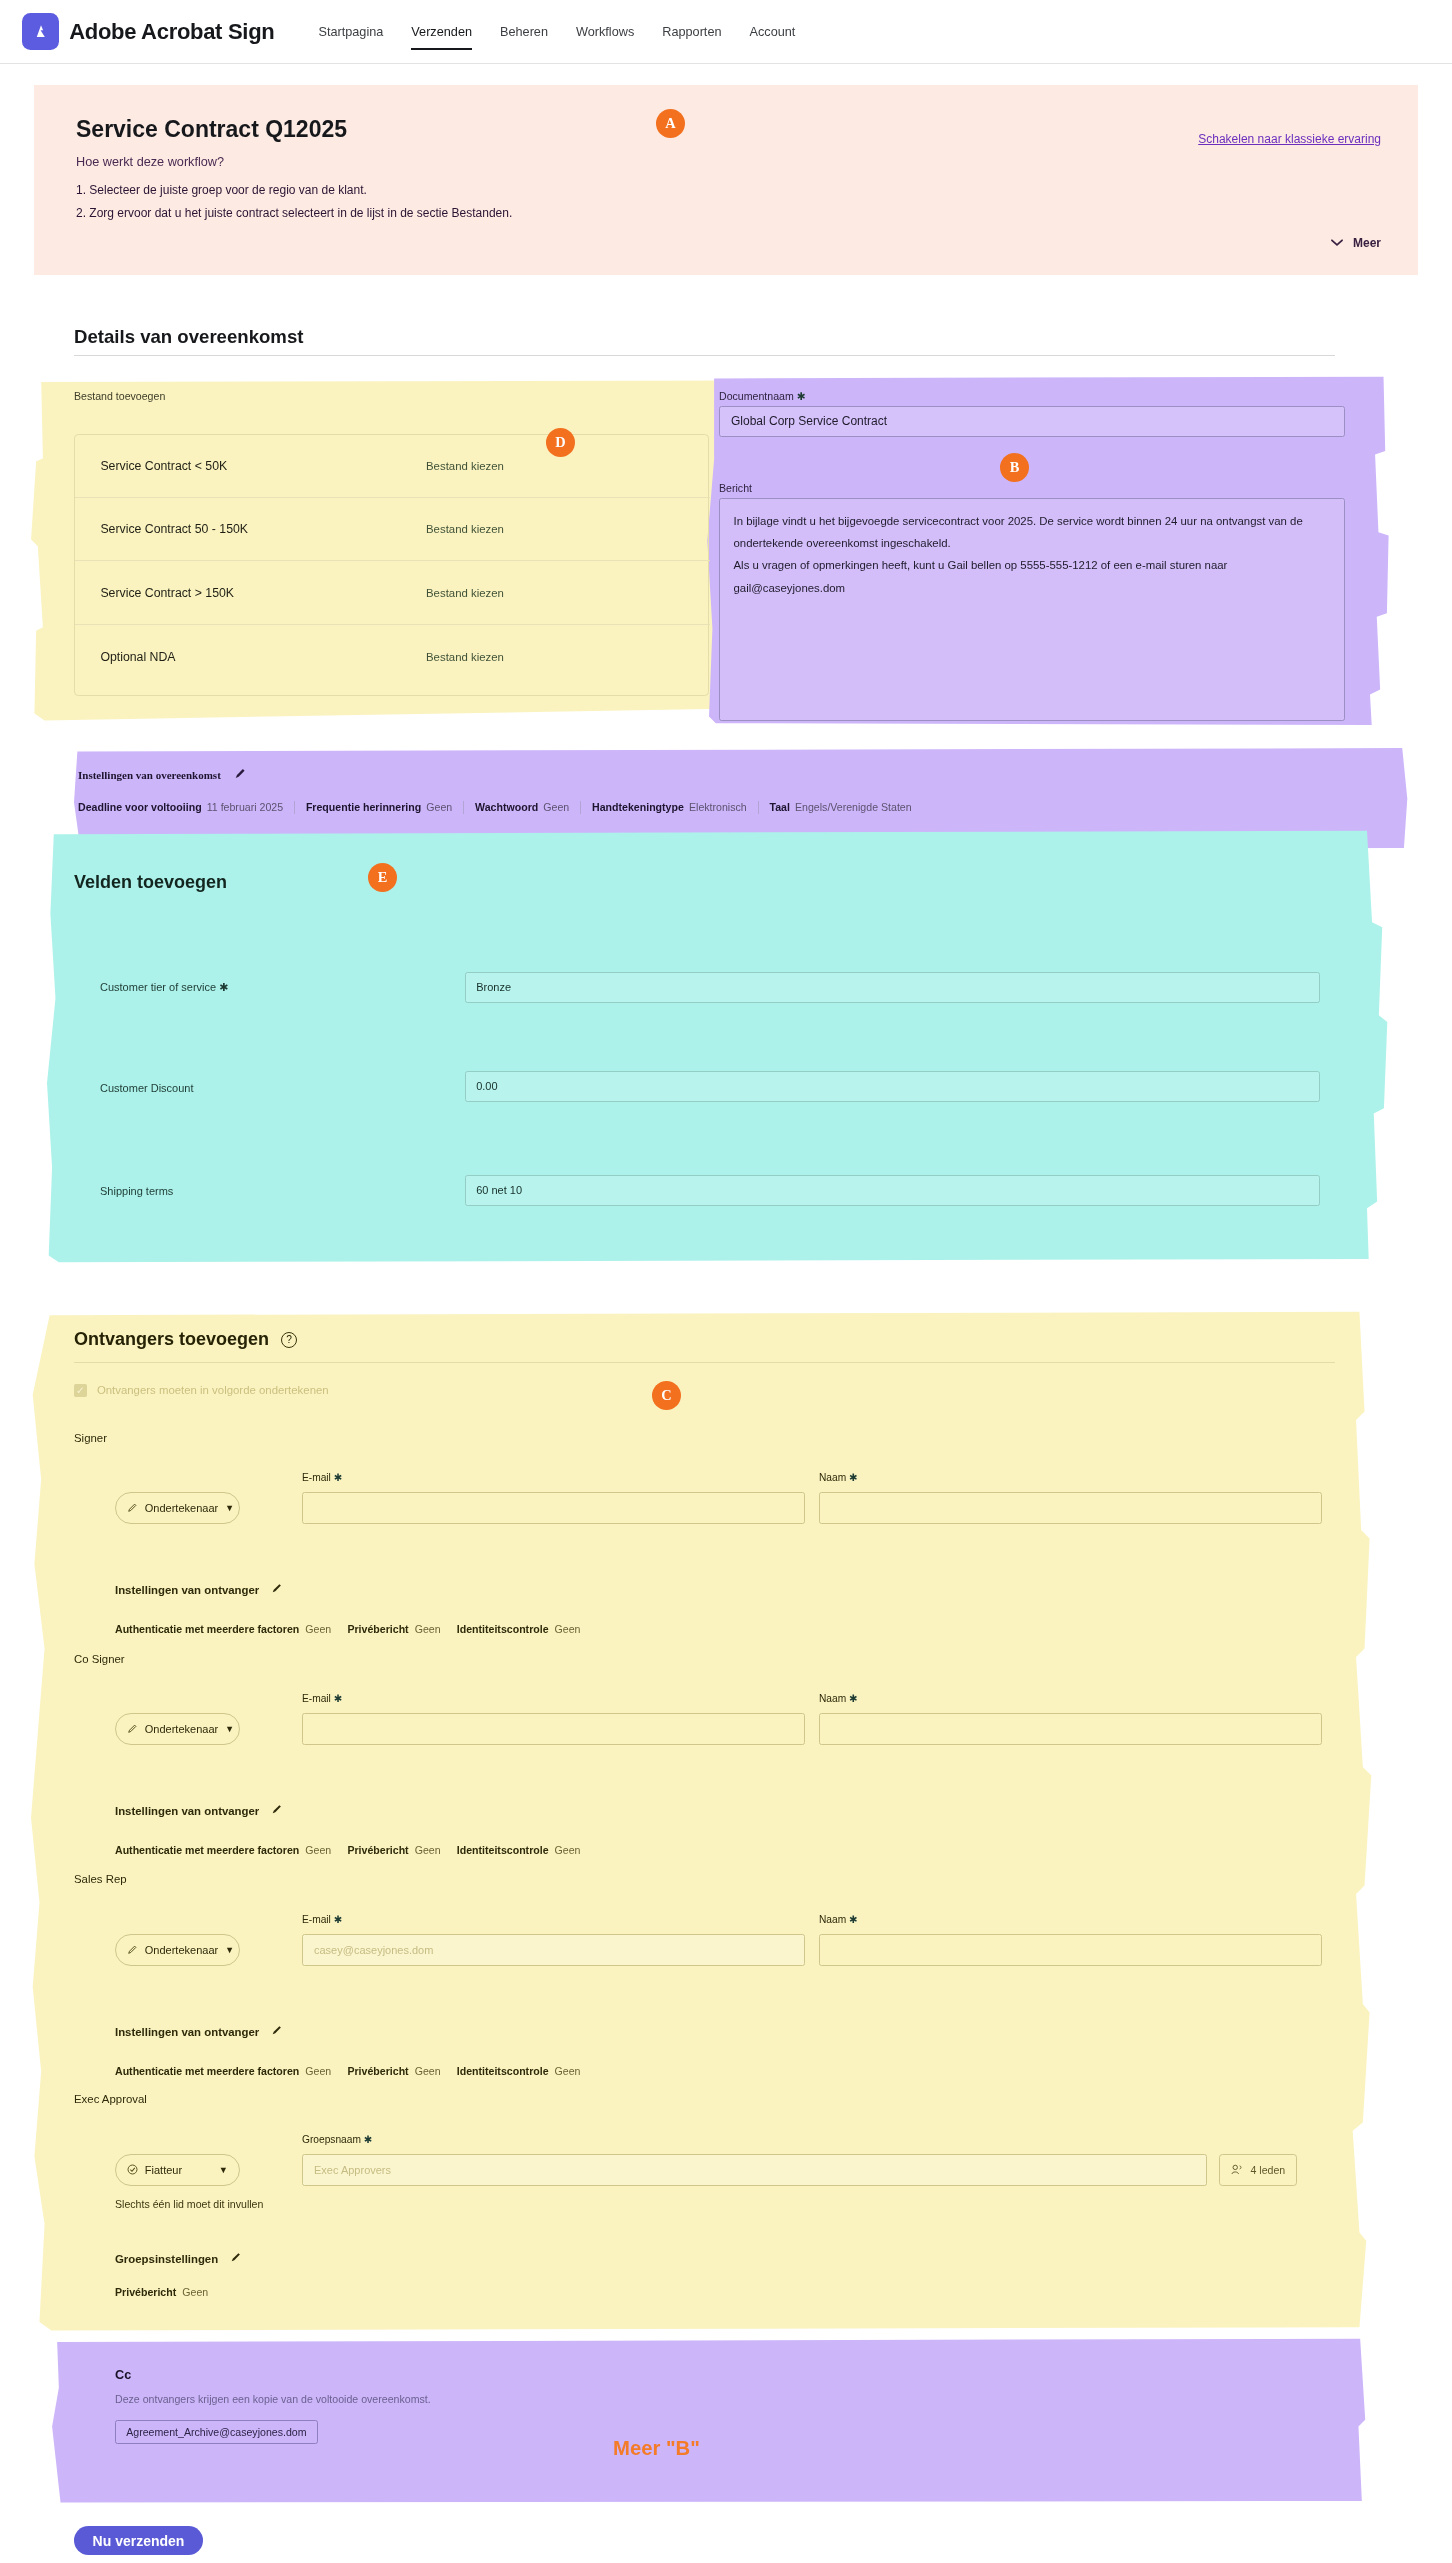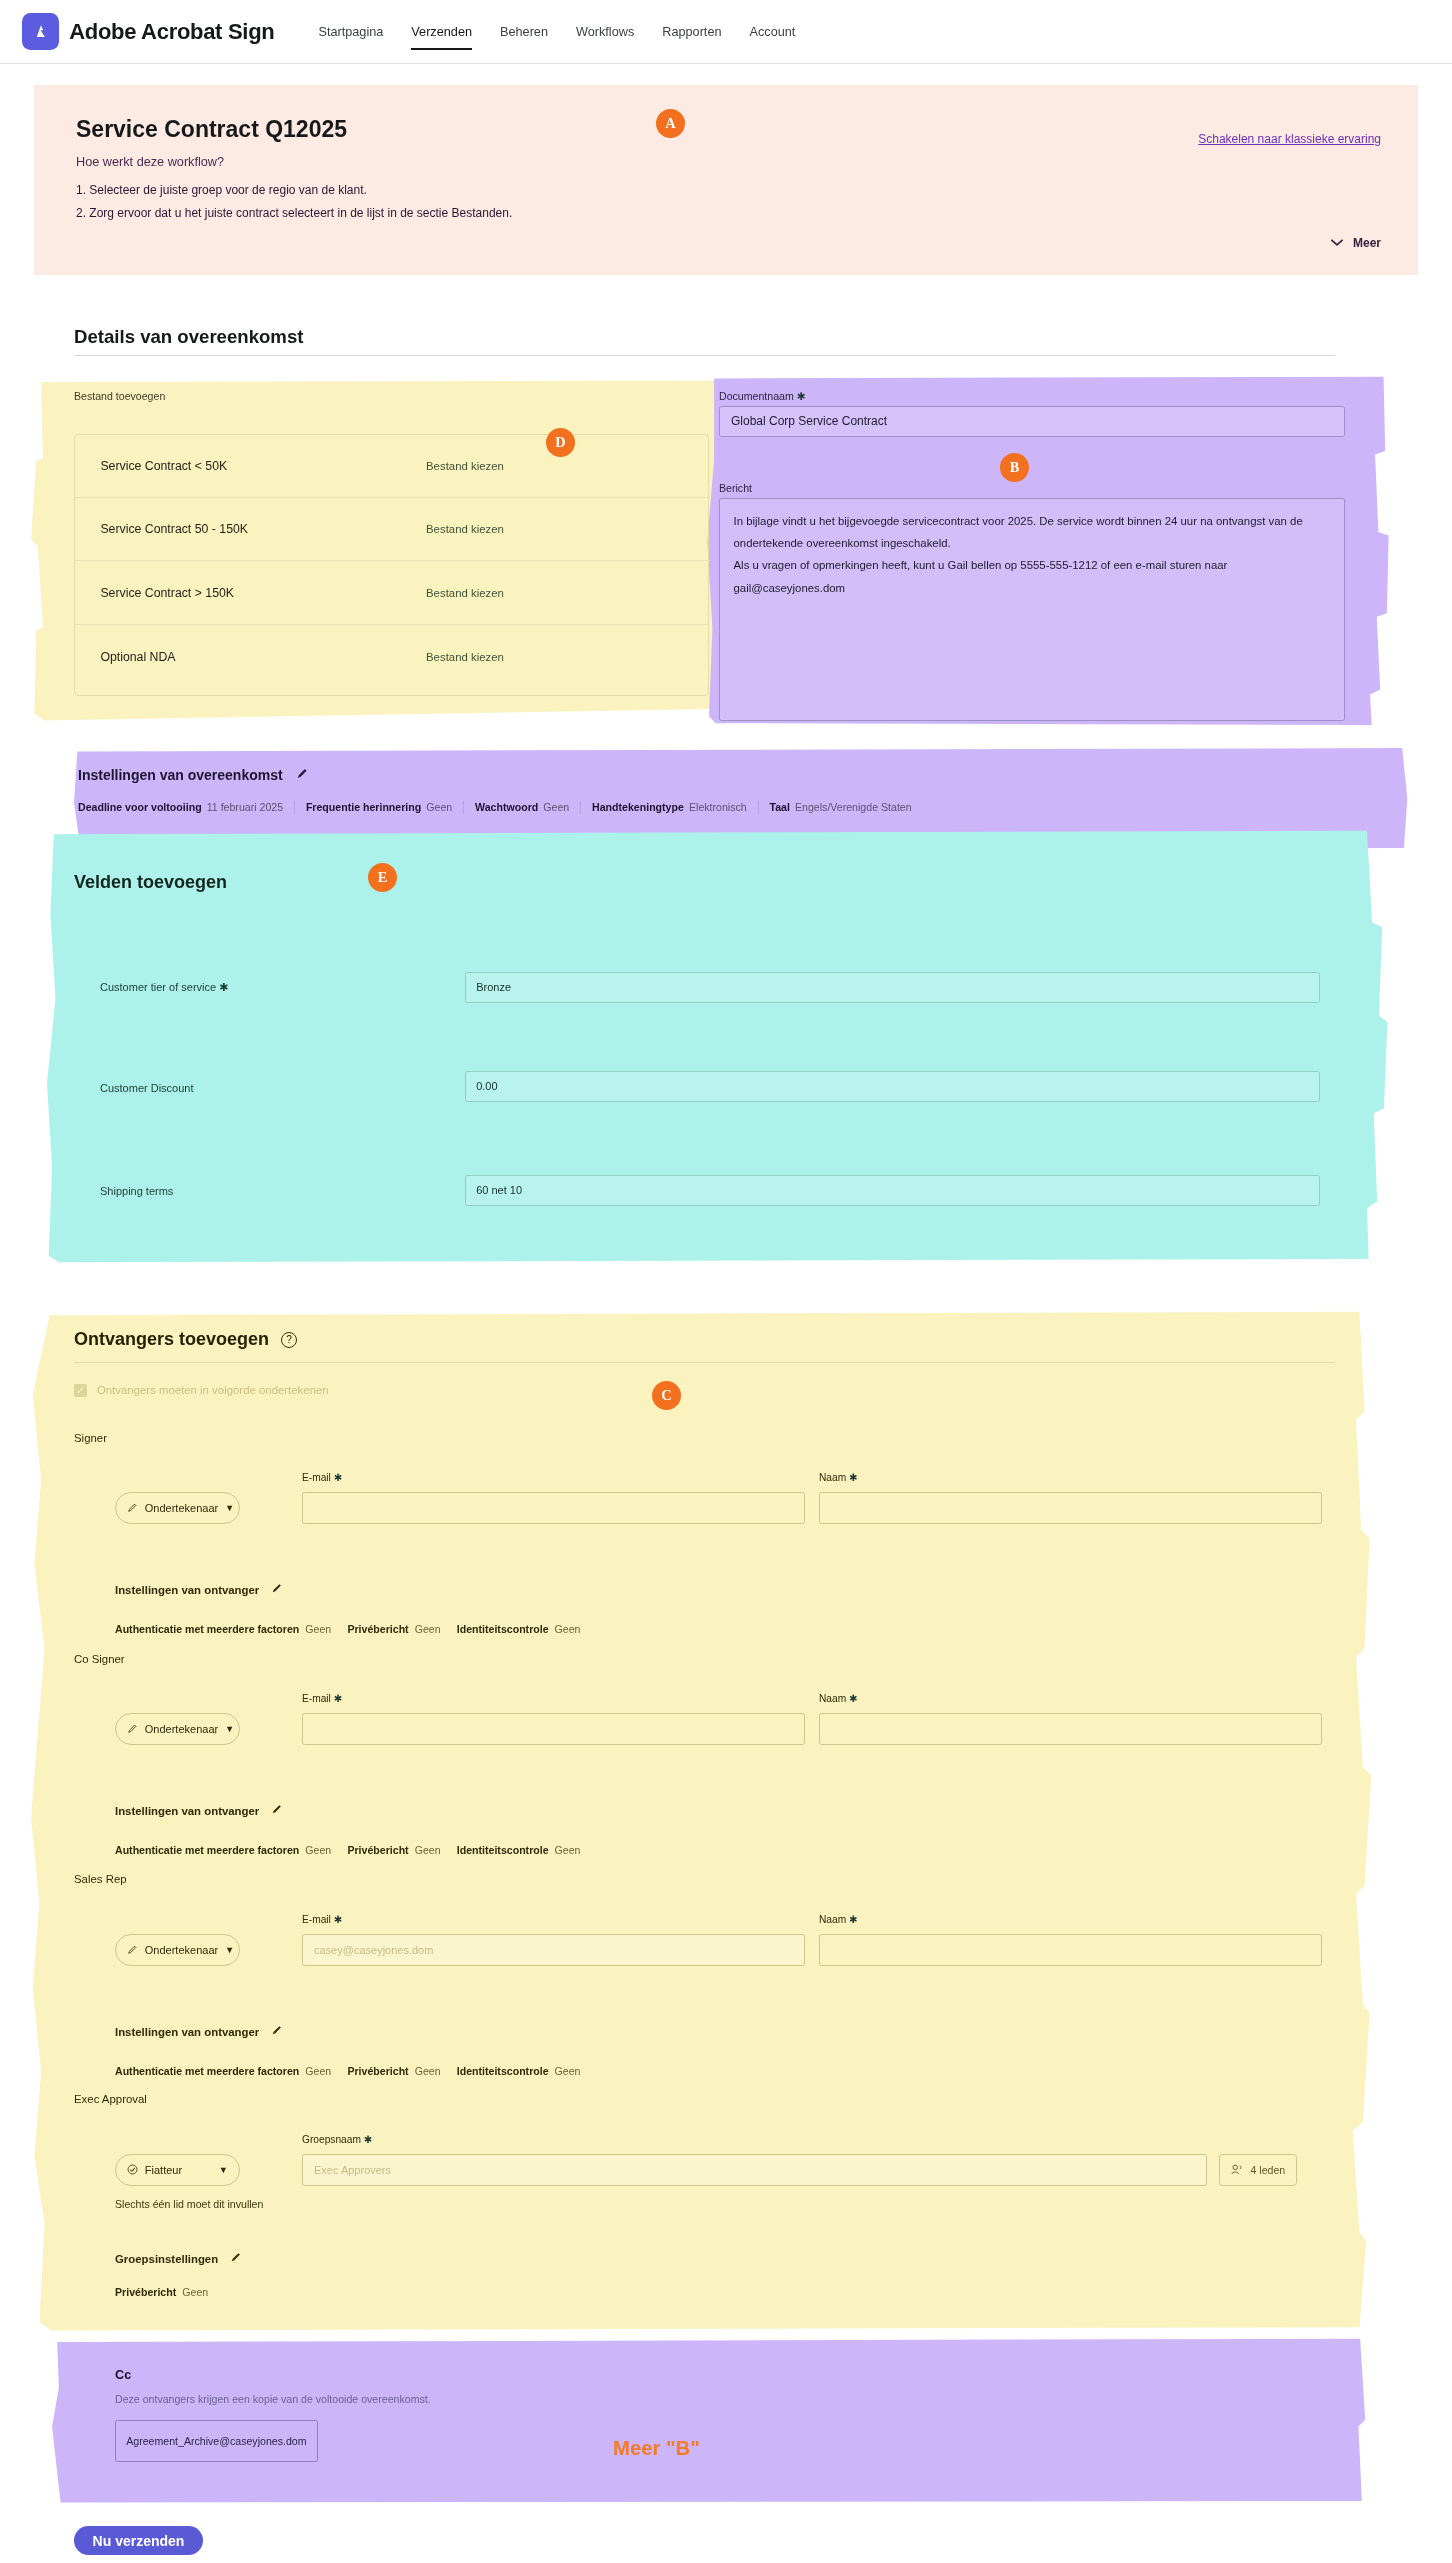--- a/index.html
+++ b/index.html
@@ -114,21 +114,21 @@
     font-size: 12px; color: #1e1b2b;
   }
   .msg-box {
     position: absolute; border: 0.8px solid #9b8fc4; border-radius: 2.5px;
     background: rgba(255,255,255,0.12);
     padding: 11px 13.5px; font-size: 11.4px; color: #1e1b2b; line-height: 1.95;
   }
 
   
   .agr-title {
-    position: absolute; font-size: 14px; font-weight: bold; color: #1d1530;
+    position: absolute; font-size: 11px; font-weight: bold; color: #1d1530; font-family: Liberation Serif, serif;
   }
   .pencil { font-size: 12px; }
   .agr-meta {
     position: absolute; display: flex; align-items: center;
     font-size: 10.6px; white-space: nowrap;
   }
   .agr-meta b { color: #1d1530; font-weight: bold; }
   .agr-meta span.v { color: #5c5370; margin-left: 5.1px; }
   .agr-meta .sep { display: inline-block; width: 0.8px; height: 12.7px;
     background: #b3a4d6; margin: 0 11px; }
@@ -207,21 +207,21 @@
     padding: 0 11px; font-size: 10.6px; color: #5e5729; cursor: pointer;
   }
   .note-one {
     position: absolute; font-size: 10.6px; color: #3b360f;
   }
 
   
   .cc-title { position: absolute; font-size: 12.7px; font-weight: bold; color: #161127; }
   .cc-desc { position: absolute; font-size: 10.6px; color: #6a6190; }
   .cc-chip {
-    position: absolute; height: 42px; border: 0.8px solid #8d7fc0;
+    position: absolute; height: 24px; border: 0.8px solid #8d7fc0;
     border-radius: 2.5px; display: flex; align-items: center; padding: 0 10.2px;
     font-size: 10.6px; color: #2b2447;
   }
   .meer-b {
     position: absolute; font-size: 20.3px; font-weight: bold; color: #f47b28;
   }
 
   
   .send-btn {
     position: absolute; left: 74px; top: 2526px;

